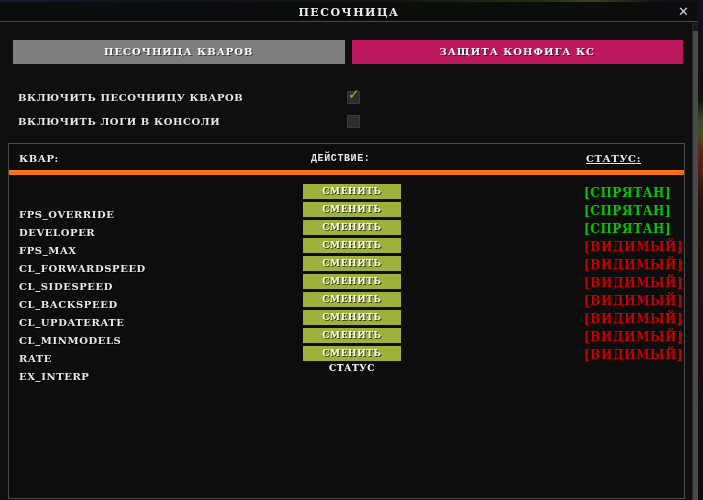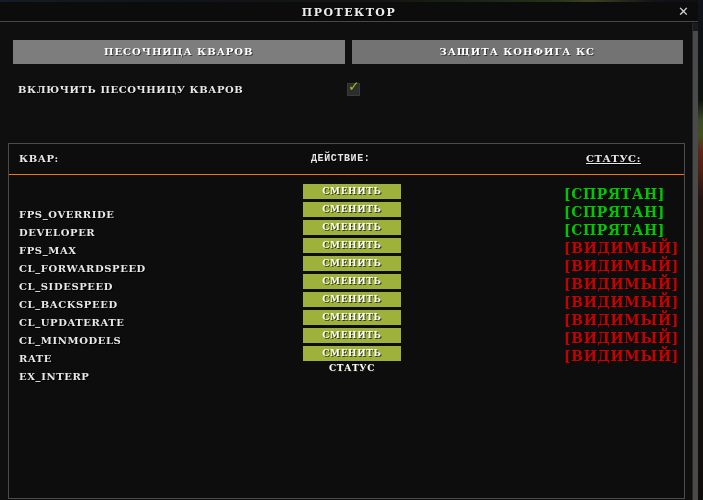--- a/index.html
+++ b/index.html
@@ -39,40 +39,40 @@
   }
   .tabs {
     position:absolute; left:13px; top:38px; width:670px; display:flex; gap:7px;
   }
   .tab {
     flex:1; height:24px; line-height:24px; text-align:center;
     font-size:10px; letter-spacing:1px; color:#ffffff;
     text-shadow:1px 1px 0 rgba(0,0,0,.55); cursor:pointer;
   }
   .tab.inactive { background:#7d7d7d; }
-  .tab.active { background:#737373; }
+  .tab.active { background:#be185d; }
   .options { position:absolute; left:0; top:81px; width:692px; }
-  .opt-row { position:relative; height:16px; }
+  .opt-row { position:relative; height:16px;margin-top:8px; }
   .opt-label {
     position:absolute; left:18px; top:1px; font-size:10px;
     letter-spacing:.6px; color:#e8e8e8; text-shadow:1px 1px 0 #000;
   }
   .checkbox {
     position:absolute; left:347px; top:0; width:13px; height:13px;
     background:#2d2d2d; border:1px solid #3a3a3a; cursor:pointer;
   }
   .checkbox .check {
     position:absolute; left:0px; top:-6px; font-size:14px;
     font-family:"DejaVu Sans",sans-serif;
   }
   .table {
     position:absolute; left:8px; top:141px; width:677px; bottom:1px;
     border:1px solid #4b4b4b; background:#0d0d0d;
   }
-  .thead { position:relative; height:31px; border-bottom:1px solid #f97316; }
+  .thead { position:relative; height:31px; border-bottom:5px solid #f97316; }
   .thead span {
     position:absolute; top:9px; font-size:10px; letter-spacing:.6px;
     color:#e8e8e8; text-shadow:1px 1px 0 #000;
   }
   .h-cvar   { left:10px; }
   .h-action { left:302px;font-family:Liberation Mono, monospace; }
   .h-status { left:577px;text-decoration:underline; }
   .tbody { position:relative; padding-top:8px; }
   .trow { position:relative; height:18px; }
   .cell-cvar {
@@ -80,54 +80,58 @@
     letter-spacing:.6px; color:#e8e8e8; text-shadow:1px 1px 0 #000;margin-top:23px;
   }
   .btn {
     position:absolute; left:294px; top:1px; width:98px; height:15px;
     line-height:15px; text-align:center; font-size:9px; letter-spacing:.6px;
     color:#ffffff; text-shadow:1px 1px 0 rgba(35,45,10,.9);
     cursor:pointer; border:0; font-weight:bold;
     font-family:"DejaVu Serif","Liberation Serif",serif;
   }
   .cell-status {
-    position:absolute; left:555px; top:3px; font-size:14px;
+    position:absolute; left:575px; top:3px; font-size:12px;
     letter-spacing:.6px; text-shadow:1px 1px 0 #000;
   }
   .scrollbar {
     position:absolute; right:0; top:21px; bottom:0; width:6px;
     background:#1b1b1b; border-left:1px solid #282828; cursor:pointer;
   }
   .scrollbar .thumb {
     position:absolute; left:0; right:0; top:8px; bottom:0; background:#4a4a4a;
   }
 </style>
 </head>
 <body>
 
 <div class="backdrop-top"></div>
 <div class="backdrop-right"></div>
 
 <div class="window">
   <div class="titlebar">
-    <span class="title">ПРОТЕКТОР</span>
+    <span class="title">ПЕСОЧНИЦА</span>
     <span class="close">✕</span>
   </div>
 
   <div class="tabs">
     <div class="tab inactive">ПЕСОЧНИЦА КВАРОВ</div>
     <div class="tab active">ЗАЩИТА КОНФИГА КС</div>
   </div>
 
   <div class="options" id="options">
       <div class="opt-row">
         <span class="opt-label">ВКЛЮЧИТЬ ПЕСОЧНИЦУ КВАРОВ</span>
         <span class="checkbox">
           <span class="check" style="color: rgb(144, 192, 40);">✓</span>
         </span>
+      </div>
+      <div class="opt-row">
+        <span class="opt-label">ВКЛЮЧИТЬ ЛОГИ В КОНСОЛИ</span>
+        <span class="checkbox"></span>
       </div>
     </div>
 
   <div class="table">
     <div class="thead">
       <span class="h-cvar">КВАР:</span>
       <span class="h-action">ДЕЙСТВИЕ:</span>
       <span class="h-status">СТАТУС:</span>
     </div>
     <div class="tbody" id="tbody">

